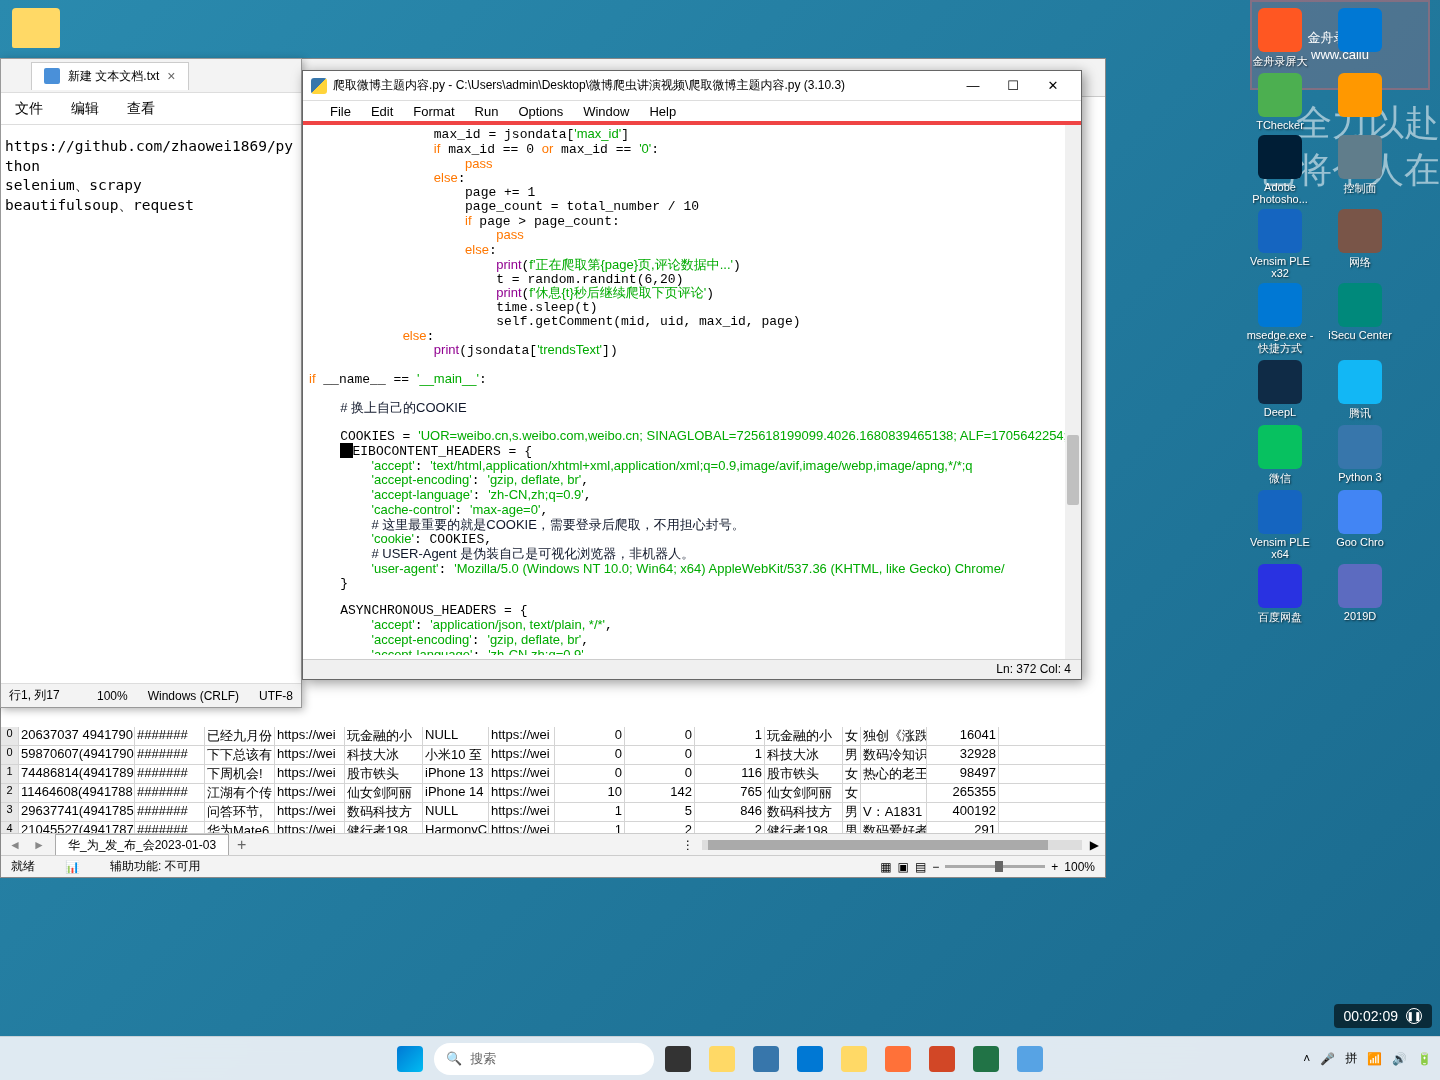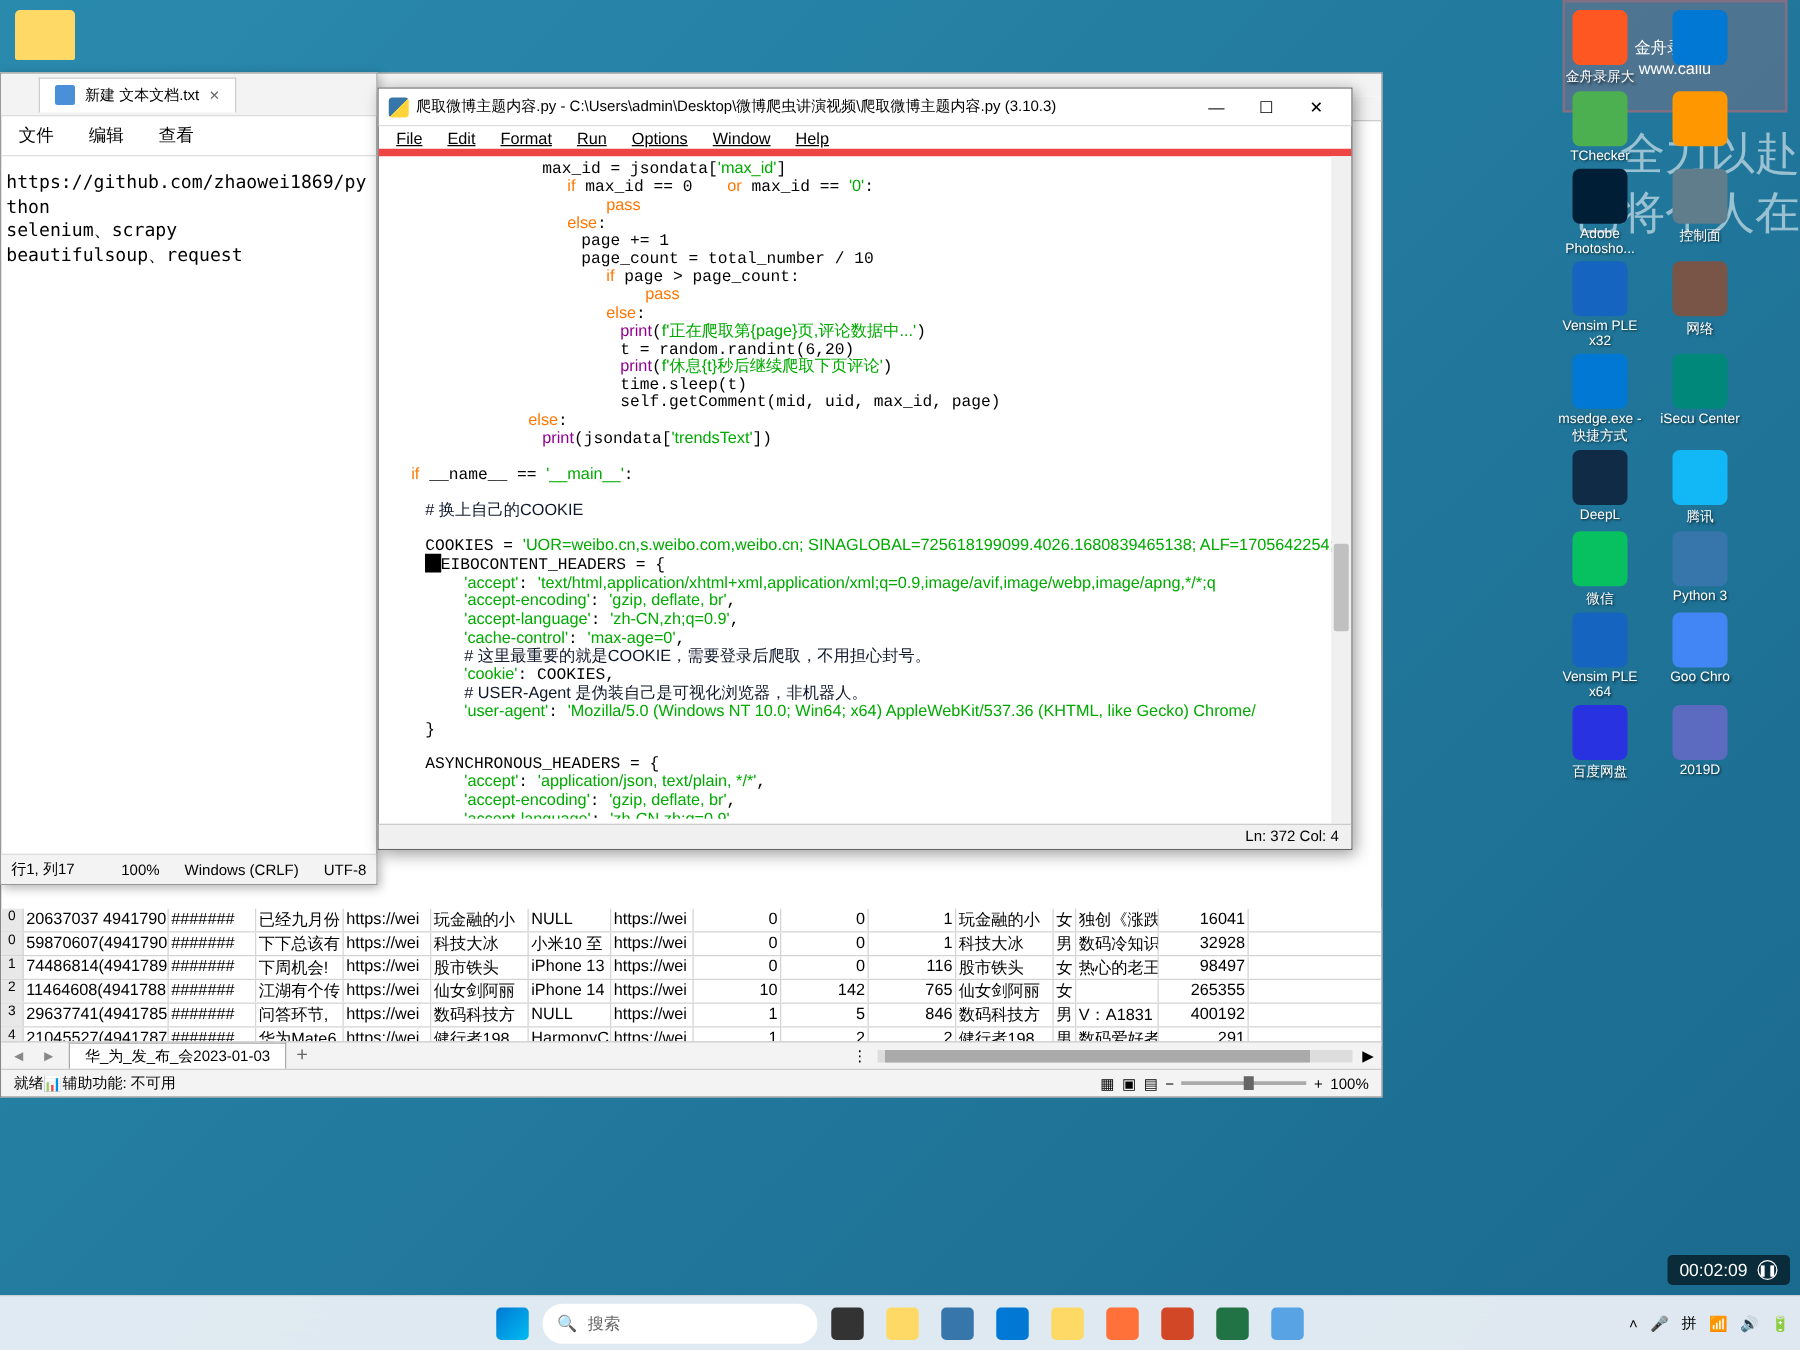--- a/index.html
+++ b/index.html
@@ -51,24 +51,24 @@
 .excel-zoom { display: flex; align-items: center; gap: 6px; }
 .zoom-slider { width: 100px; height: 3px; background: #aaa; position: relative; }
 .zoom-thumb { position: absolute; top: -4px; left: 50%; width: 8px; height: 11px; background: #666; }
 
 
 .idle { position: absolute; left: 302px; top: 70px; width: 780px; height: 610px; background: #fff; border: 1px solid #666; box-shadow: 3px 3px 12px rgba(0,0,0,0.4); }
 .idle-title { height: 30px; background: #fff; display: flex; align-items: center; padding: 0 8px; font-size: 12px; border-bottom: 1px solid #ddd; }
 .idle-title .pyicon { width: 16px; height: 16px; margin-right: 6px; background: linear-gradient(135deg, #3776ab 50%, #ffd43b 50%); border-radius: 3px; }
 .idle-title .spacer { flex: 1; }
 .idle-title .winbtn { width: 40px; height: 22px; display: flex; align-items: center; justify-content: center; cursor: pointer; font-size: 13px; }
-.idle-menu { height: 24px; display: flex; align-items: center; gap: 4px; padding: 0 6px; font-size: 13px; border-bottom: 6px solid #ef4444; text-decoration: underline; }
+.idle-menu { height: 24px; display: flex; align-items: center; gap: 4px; padding: 0 19px; font-size: 13px; border-bottom: 4px solid #ef4444; }
 .idle-menu span { padding: 2px 8px; cursor: pointer; }
 .idle-code { height: 530px; overflow: hidden; padding: 2px 6px; font-family: "Courier New", monospace; font-size: 13px; line-height: 1.06; white-space: pre; color: #000; position: relative; }
-.idle-code .kw { color: #ff7700; margin-left: 20px; }
+.idle-code .kw { color: #ff7700; }
 .idle-code .str { color: #00aa00; }
 .idle-code .cmt { color: #0f172a; }
 .idle-code .fn { color: #900090; margin-top: 20px; }
 .idle-status { position: absolute; bottom: 0; right: 0; height: 20px; padding: 2px 10px; font-size: 12px; background: #f0f0f0; border-top: 1px solid #ccc; width: 100%; text-align: right; }
 .idle-scroll { position: absolute; right: 0; top: 54px; bottom: 20px; width: 16px; background: #f0f0f0; }
 .idle-thumb { position: absolute; right: 2px; width: 12px; height: 70px; top: 310px; background: #c0c0c0; border-radius: 2px; }
 
 
 .taskbar { position: absolute; bottom: 0; left: 0; right: 0; height: 44px; background: rgba(240,243,249,0.92); backdrop-filter: blur(10px); display: flex; align-items: center; border-top: 1px solid rgba(0,0,0,0.1); }
 .taskbar-center { position: absolute; left: 50%; transform: translateX(-50%); display: flex; align-items: center; gap: 4px; }
@@ -329,21 +329,21 @@
       <span class="sheet-add">+</span>
       <div style="flex:1"></div>
       <span>⋮</span>
       <div style="width:380px;height:10px;background:#ddd;position:relative">
         <div style="position:absolute;left:6px;width:340px;height:10px;background:#aaa"></div>
       </div>
       <span>▶</span>
     </div>
 
     <div class="excel-statusbar">
-      <div style="display:flex;gap:0;align-items:center">
+      <div style="display:flex;gap:30px;align-items:center">
         <span>就绪</span>
         <span>📊</span>
         <span>辅助功能: 不可用</span>
       </div>
       <div class="excel-zoom">
         <span>▦</span>
         <span>▣</span>
         <span>▤</span>
         <span>−</span>
         <div class="zoom-slider">

